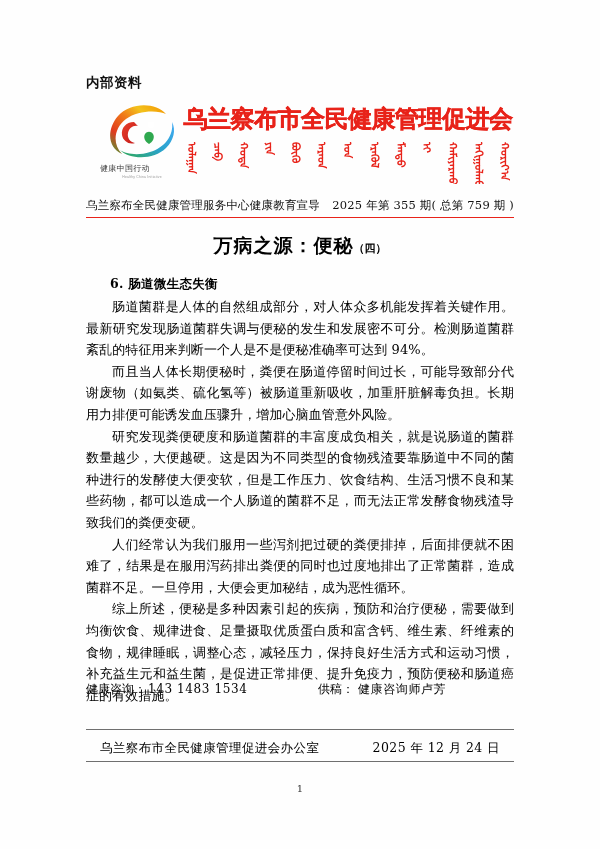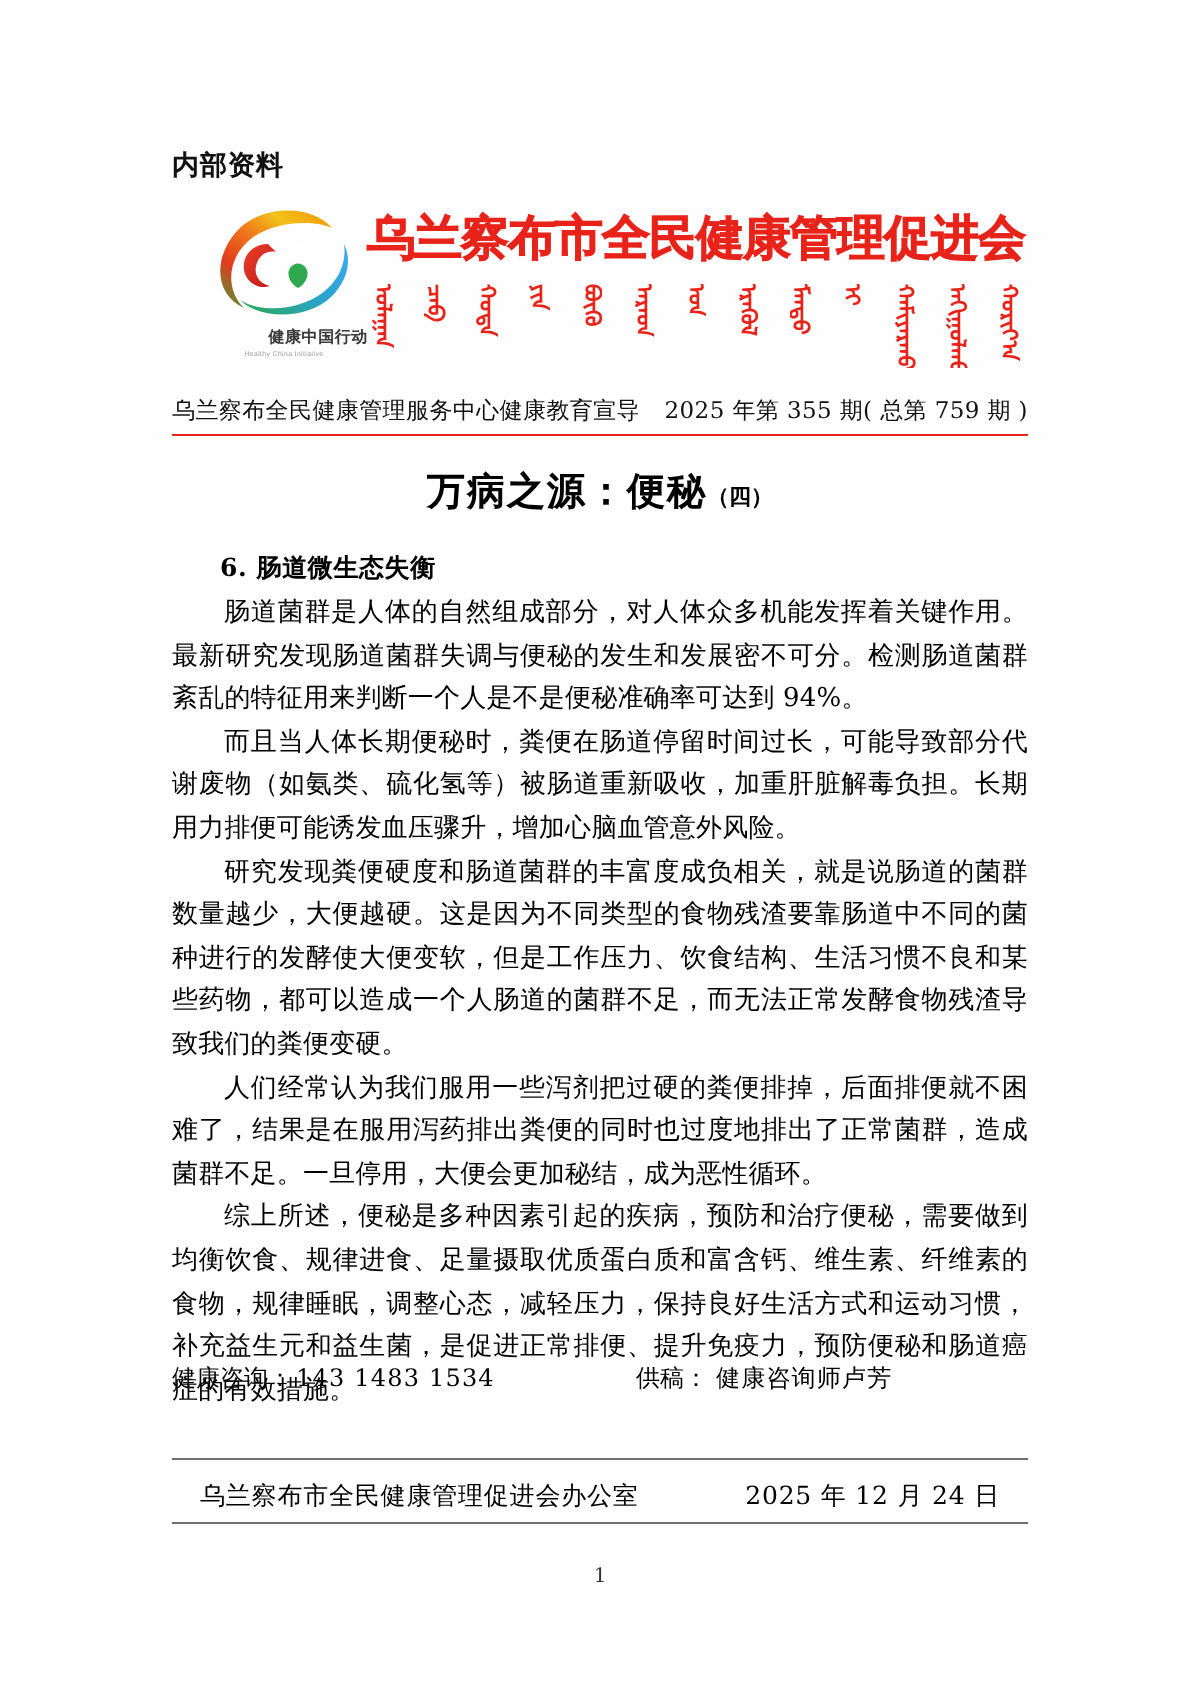--- a/index.html
+++ b/index.html
@@ -57,23 +57,23 @@
     height: 82px;
   }
   .logo-mark {
     position: relative;
     width: 76px;
     height: 58px;
     margin: 0 auto;
   }
   .logo-mark svg { display: block; }
   .logo-text-cn {
-    text-align: right;
-    font-family: "DejaVu Serif", "Liberation Serif", serif;
-    font-weight: bold;
+    text-align: left;
+    font-family: "DejaVu Serif", "Liberation Serif", serif;
+    font-weight: normal;
     font-size: 8px;
     color: #3a3a3a;
     letter-spacing: 0.3px;
     margin-top: 1px;
   }
   .logo-text-en {
     text-align: center;
     font-family: "Liberation Sans", sans-serif;
     font-size: 3.6px;
     color: #9b9b9b;

